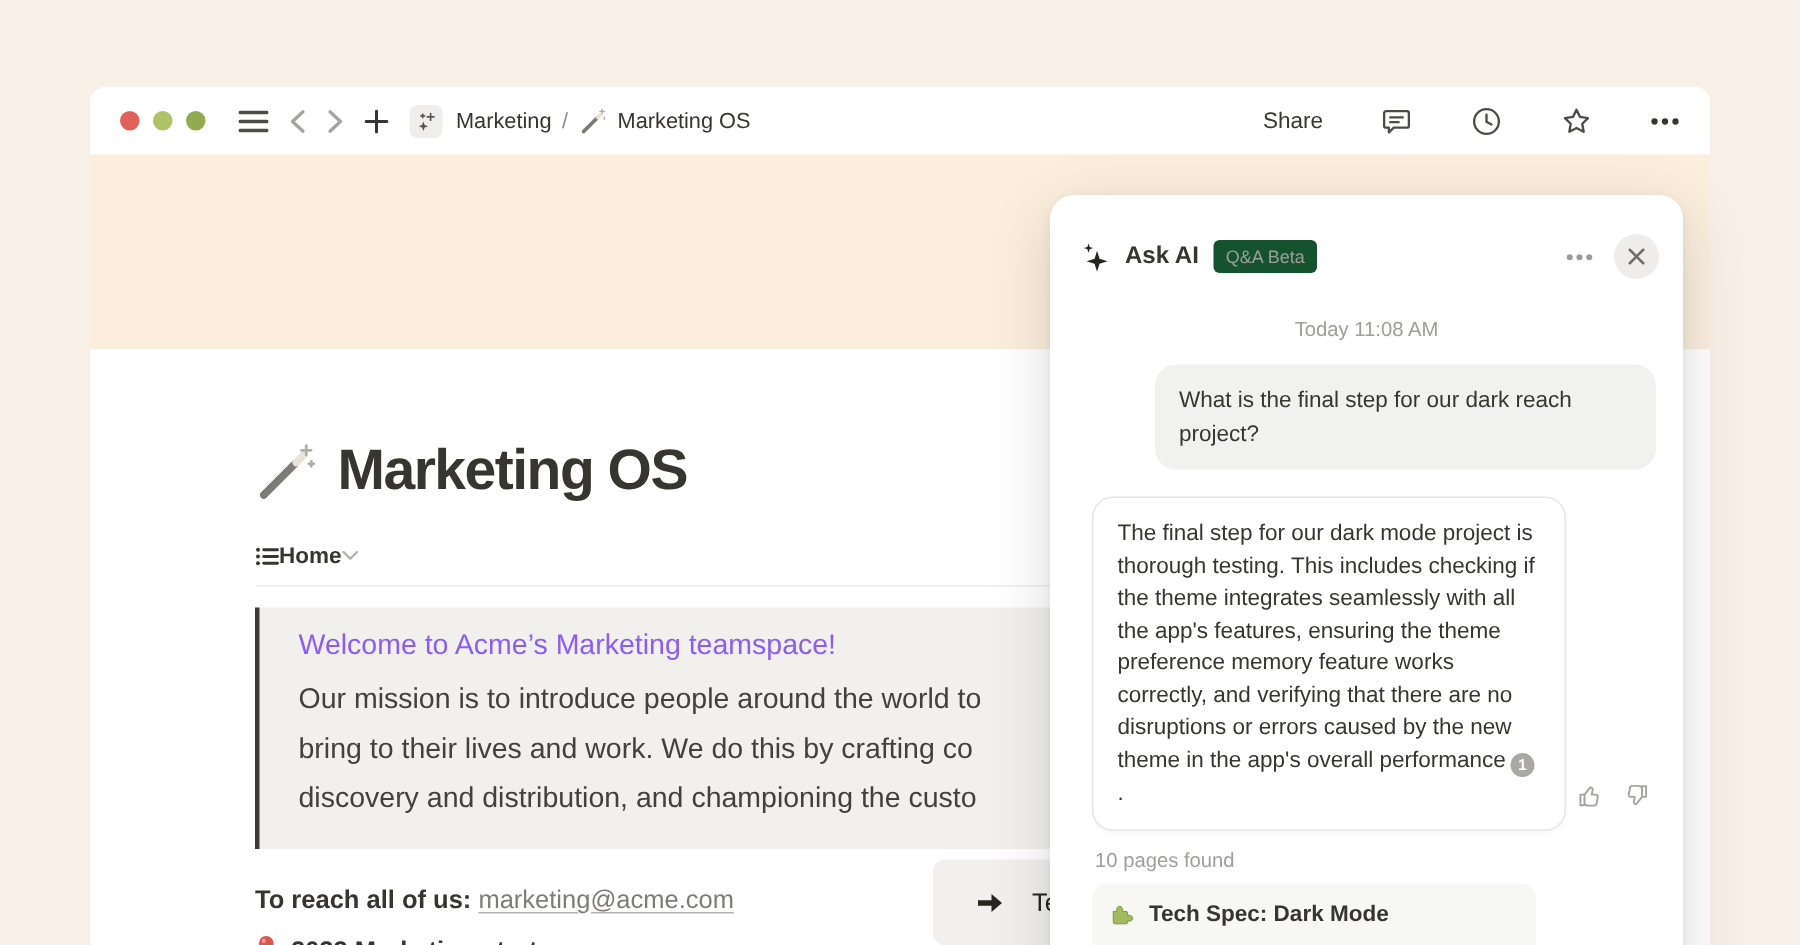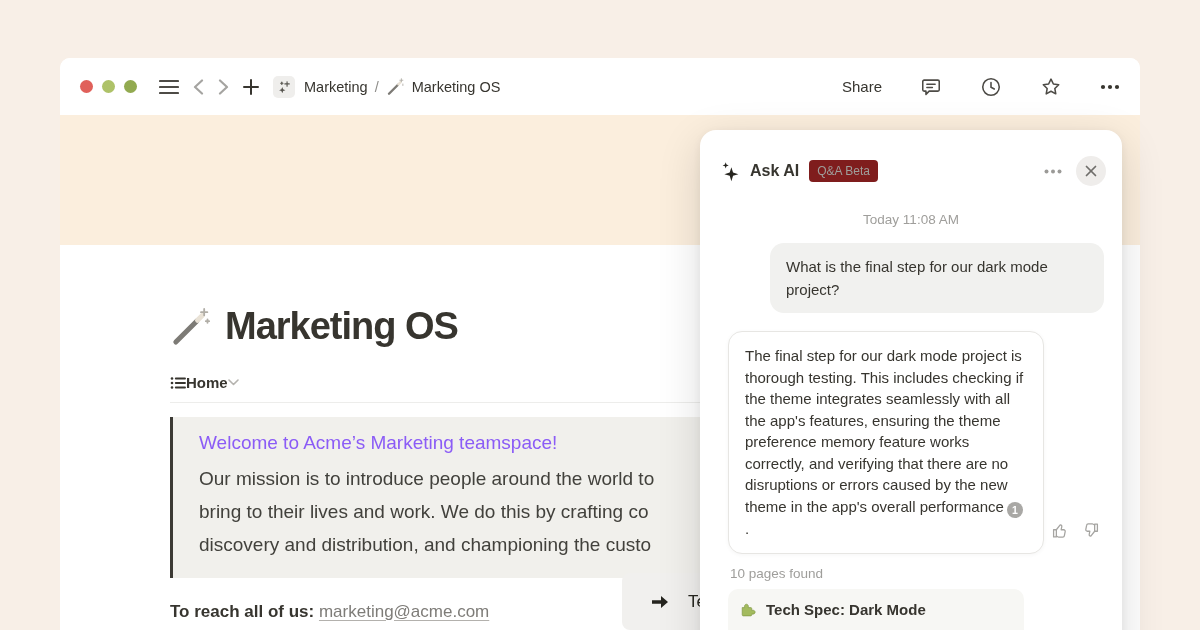--- a/index.html
+++ b/index.html
@@ -11,21 +11,21 @@
     color:#37352f;
   }
   svg { display:block; }
 
   
   .window {
     position:absolute; left:60px; top:58px; width:1080px; height:572px;
     background:#fff; border-radius:10px 10px 0 0; overflow:hidden;
   }
   .titlebar {
-    height:57px; background:#fff; display:flex; align-items:center; padding:0 20px;
+    height:45px; background:#fff; display:flex; align-items:center; padding:0 20px;
   }
   .lights { display:flex; gap:9px; margin-right:22px; }
   .light { width:13px; height:13px; border-radius:50%; }
   .light.red { background:#e0605a; }
   .light.yellow { background:#aec268; }
   .light.green { background:#92aa50; }
   .tb-btn { display:flex; align-items:center; justify-content:center; margin-right:14px; cursor:default; }
   .crumb { font-size:14.5px; font-weight:500; color:#37352f; }
   .crumb-sep { color:#8f8e8b; font-weight:400; margin:0 7px; }
   .ai-chip {
@@ -67,21 +67,21 @@
 
   
   .panel {
     position:absolute; left:700px; top:130px; width:422px; height:540px;
     background:#fff; border-radius:16px; z-index:5;
     box-shadow:0 12px 44px rgba(0,0,0,.14), 0 2px 8px rgba(0,0,0,.06);
   }
   .panel-head { display:flex; align-items:center; padding:26px 16px 0 20px; }
   .panel-title { font-size:16px; font-weight:700; margin-left:9px; }
   .beta-badge {
-    margin-left:10px; background:#7f1d1d; color:#9f9e9b; font-size:12px;
+    margin-left:10px; background:#14532d; color:#9f9e9b; font-size:12px;
     font-weight:500; padding:4px 8px; border-radius:4px;
   }
   .panel-head .spacer { flex:1; }
   .dots { color:#9b9a97; margin-right:14px; }
   .close-btn {
     width:30px; height:30px; border-radius:50%; background:#efedeb;
     display:flex; align-items:center; justify-content:center; color:#6f6e6a;
   }
   .timestamp { text-align:center; margin-top:26px; font-size:13.5px; color:#9f9e9b; }
   .q-row { display:flex; justify-content:flex-end; padding:0 18px; margin-top:16px; }
@@ -308,21 +308,21 @@
             <line x1="1.5" y1="1.5" x2="10.5" y2="10.5"></line>
             <line x1="10.5" y1="1.5" x2="1.5" y2="10.5"></line>
           </g>
         </svg>
     </span>
   </div>
 
   <div class="timestamp">Today 11:08 AM</div>
 
   <div class="q-row">
-    <div class="q-bubble">What is the final step for our dark mode project?</div>
+    <div class="q-bubble">What is the final step for our dark reach project?</div>
   </div>
 
   <div class="a-bubble"><span>The final step for our dark mode project is thorough testing. This includes checking if the theme integrates seamlessly with all the app's features, ensuring the theme preference memory feature works correctly, and verifying that there are no disruptions or errors caused by the new theme in the app's overall performance</span><span class="cite">1</span><span>.</span></div>
 
   <div class="thumbs">
     <span>
       <svg width="17" height="17" viewBox="0 0 16 16" fill="none" stroke="#a5a4a1" stroke-width="1.2" stroke-linejoin="round" stroke-linecap="round">
         <path d="M1.5 7.3 h2.6 v6.7 H1.5 Z"></path>
         <path d="M4.1 13.2 l1.2.7 c.3.2.7.3 1 .3 h3.9 c.7 0 1.3 -.5 1.4 -1.2 l.8 -4 c.2 -.9 -.5 -1.7 -1.4 -1.7 H8.6 l.6 -2.9 c.2 -.8 -.4 -1.6 -1.2 -1.6 h-.3 L4.1 7.3"></path>
       </svg>

